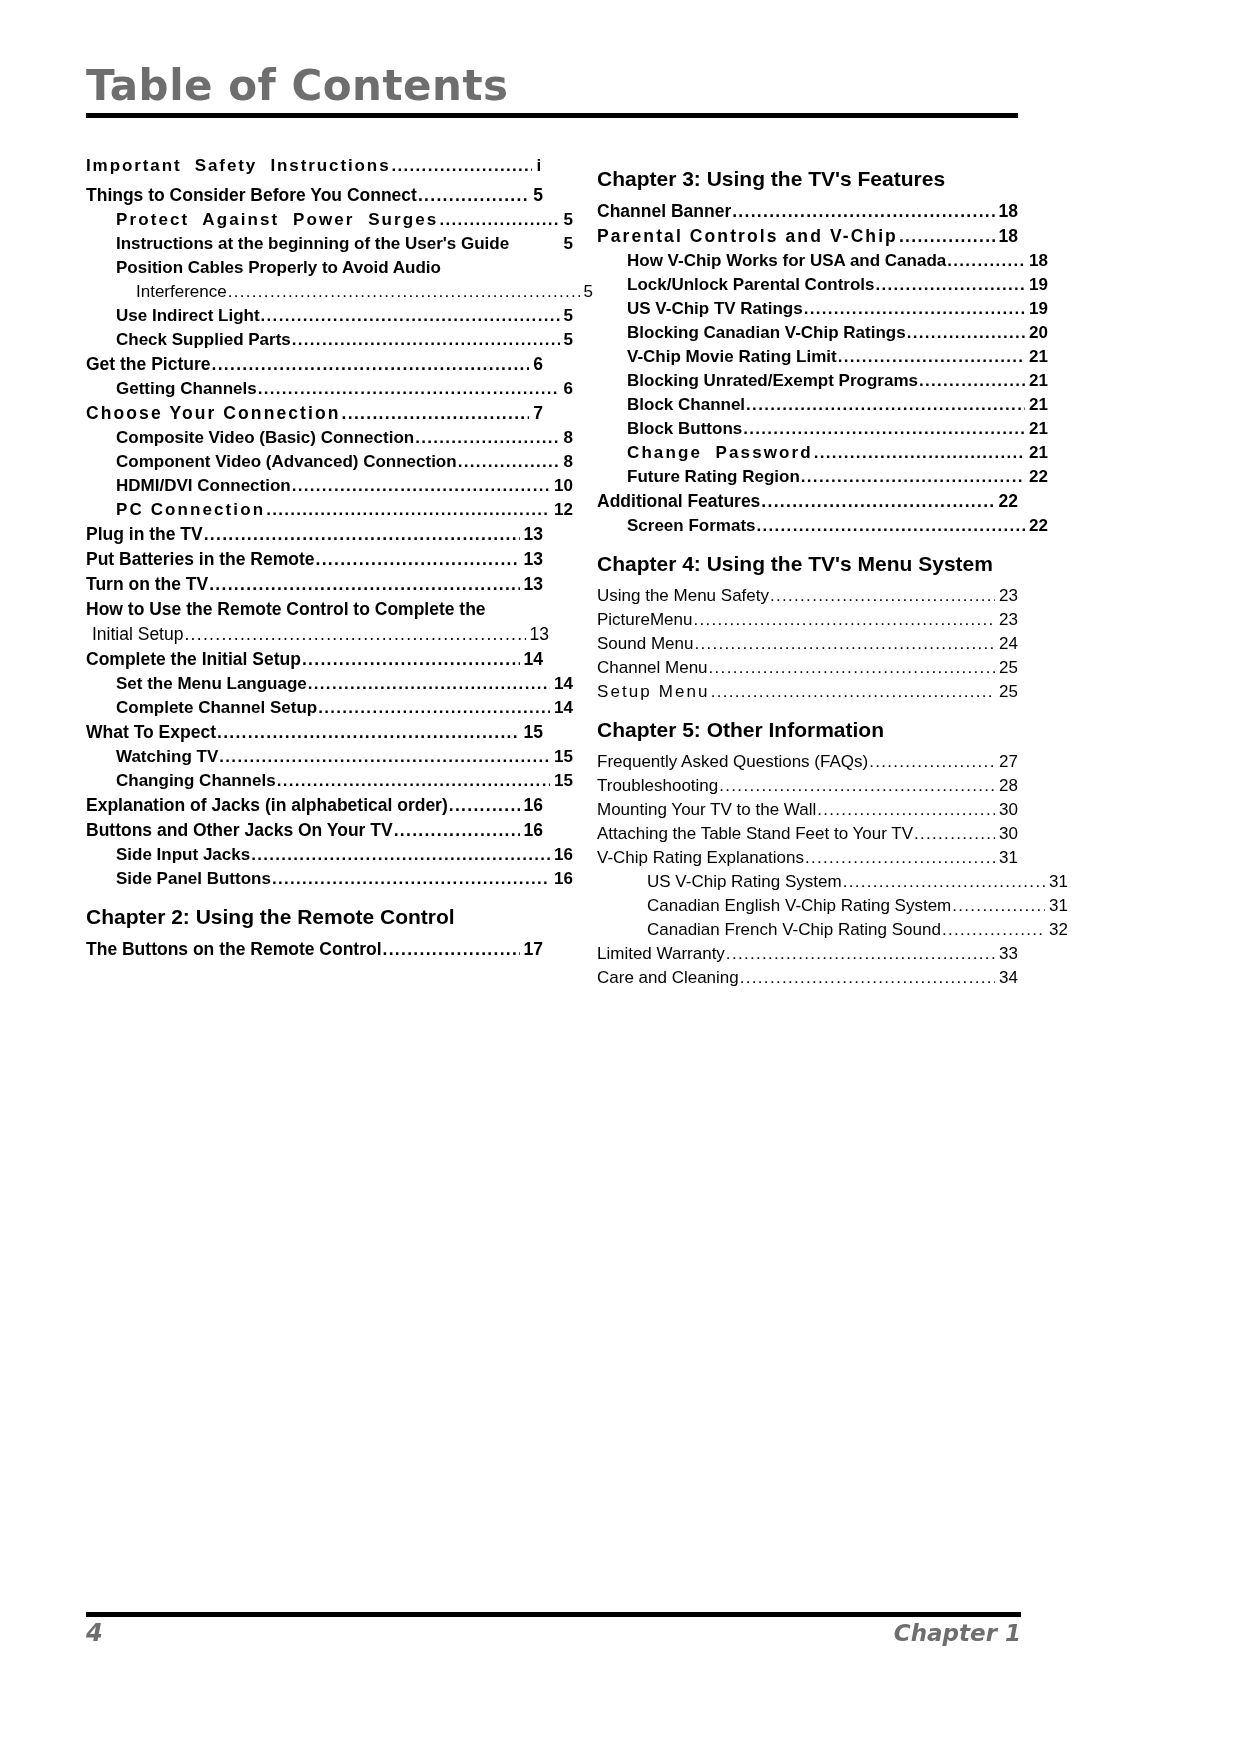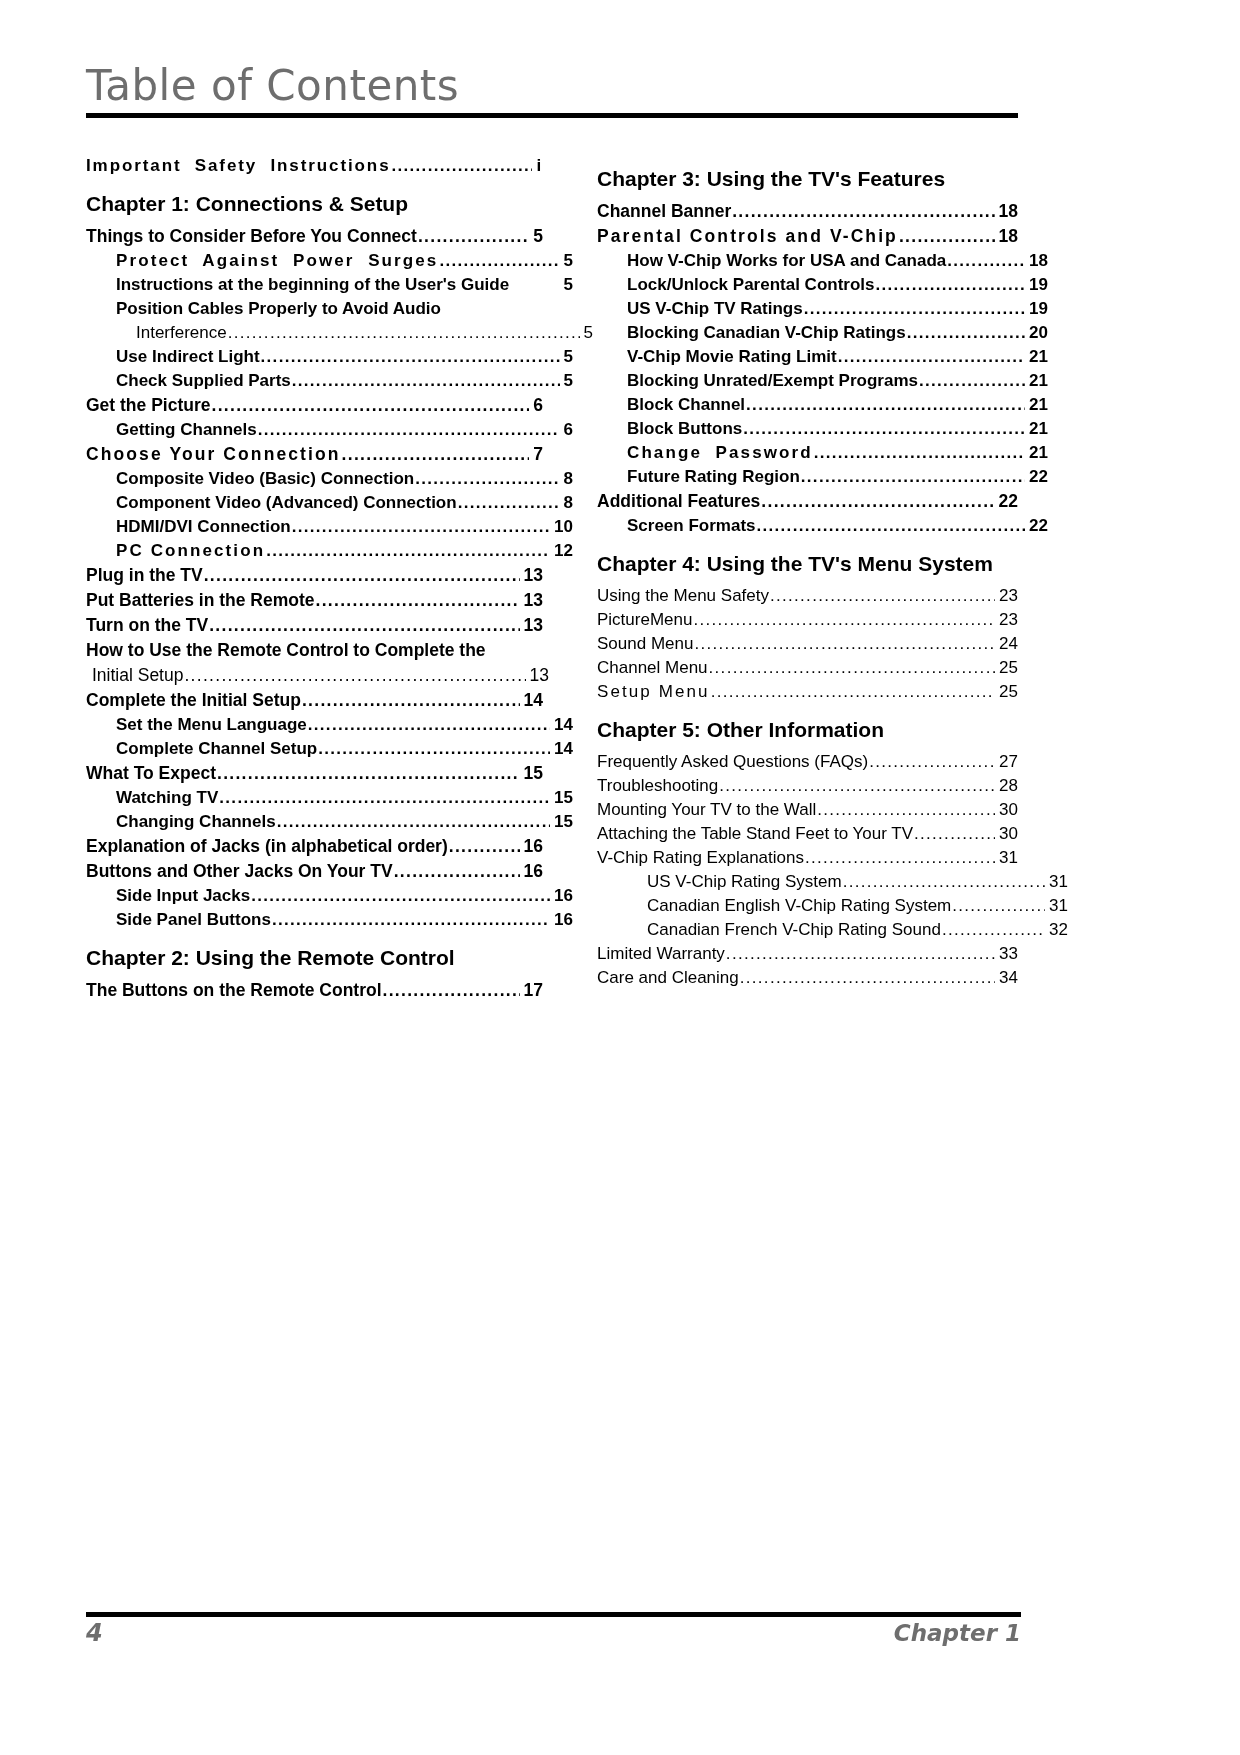--- a/index.html
+++ b/index.html
@@ -25,21 +25,21 @@
 
   
   .header {
     position: absolute;
     left: 86px;
     top: 62px;
     width: 932px;
   }
   .toc-title {
     font-size: 42px;
-    font-weight: normal;
+    font-weight: bold;
     color: #6e6e6e;
     letter-spacing: 0.5px;
     line-height: 48px;
     margin: 0;
     padding: 0 0 2px 0;
     font-family: "DejaVu Sans", sans-serif;
   }
   .header-rule {
     width: 932px;
     height: 5px;
@@ -175,21 +175,20 @@
     <div class="header-rule"></div>
   </div>
 
   <div class="columns">
     <div class="col col-left" id="col-left">
         <div class="entry top-entry">
           <span class="label">Important  Safety  Instructions</span>
           <span class="leader">...............................................................................</span>
           <span class="pg">i</span>
         </div>
-        <div class="lvl-h1 tight">Chapter 1: Connections &amp; Setup</div>
         <div class="entry lvl-1">
           <span class="label">Things to Consider Before You Connect</span>
           <span class="leader">.........................................................................................</span>
           <span class="pg">5</span>
         </div>
         <div class="entry lvl-2">
           <span class="label spaced">Protect  Against  Power  Surges</span>
           <span class="leader">.........................................................................................</span>
           <span class="pg">5</span>
         </div>

